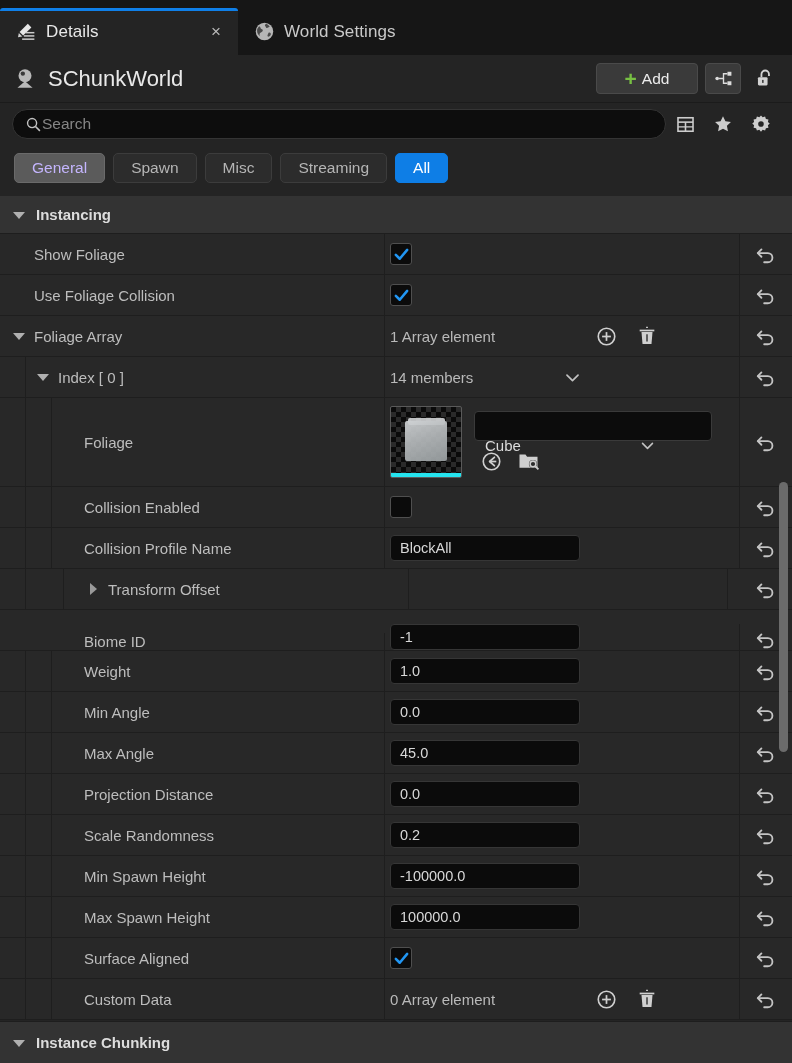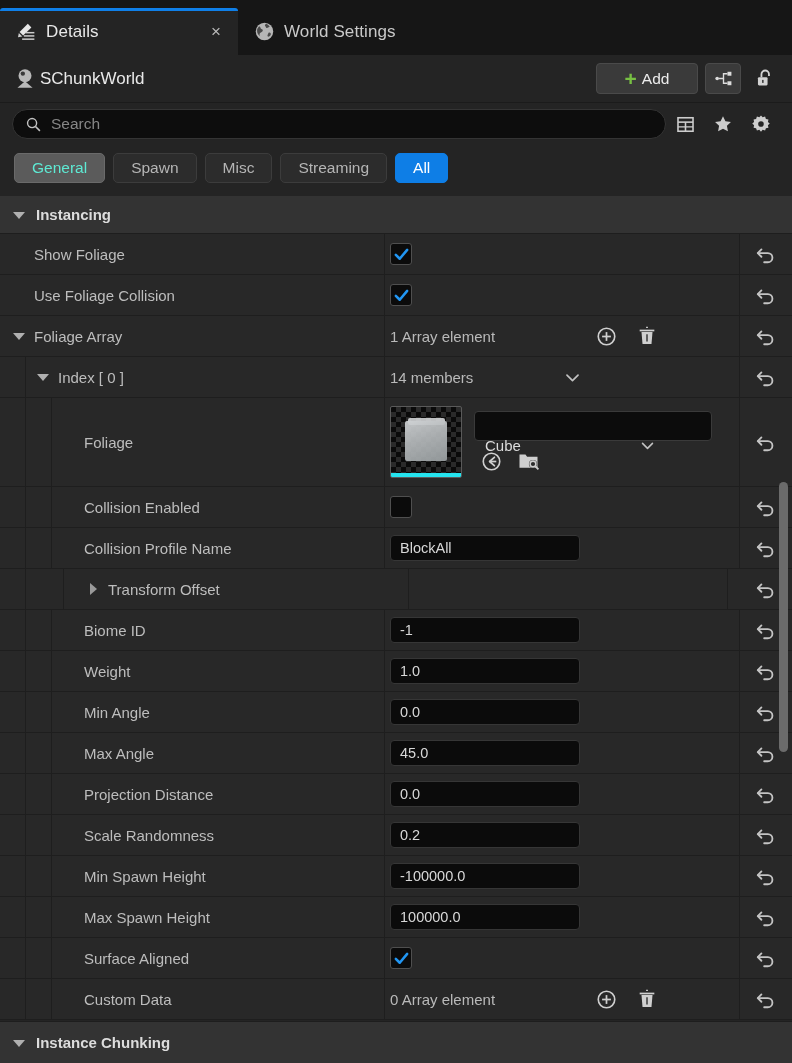--- a/index.html
+++ b/index.html
@@ -35,21 +35,21 @@
     padding: 2px 4px; margin-left: 14px;
   }
   .ico { display: inline-flex; align-items: center; justify-content: center; }
 
   
   .namebar {
     position: absolute; top: 55px; left: 0; right: 0; height: 48px;
     background: #242424; display: flex; align-items: center; padding: 0 12px;
     border-bottom: 1px solid #1b1b1b;
   }
-  .actor-name { font-size: 17px; color: #e9e9e9; margin-left: 2px; }
+  .actor-name { font-size: 22px; color: #e9e9e9; margin-left: 10px; }
   .namebar-spacer { flex: 1; }
   .btn-add {
     height: 31px; min-width: 102px; background: #3a3a3a; border: 1px solid #4a4a4a;
     border-radius: 4px; display: flex; align-items: center; justify-content: center;
     gap: 5px; color: #ececec; font-size: 15.5px; padding: 0 12px;
   }
   .btn-sq {
     height: 31px; width: 36px; background: #3a3a3a; border: 1px solid #4a4a4a;
     border-radius: 4px; display: flex; align-items: center; justify-content: center;
     margin-left: 7px;
@@ -59,36 +59,36 @@
     justify-content: center; margin-left: 7px;
   }
 
   
   .searchbar {
     position: absolute; top: 107px; left: 0; right: 0; height: 34px;
     display: flex; align-items: center; padding: 0 12px; gap: 0;
   }
   .search-field {
     flex: 1; height: 30px; background: #0d0d0d; border: 1px solid #343434;
-    border-radius: 15px; display: flex; align-items: center; padding: 0 12px; gap: 9px;
+    border-radius: 15px; display: flex; align-items: center; padding: 0 12px; 
   }
   .search-ph { font-size: 15.5px; color: #868686; }
   .s-ico { width: 38px; display: flex; align-items: center; justify-content: center; }
 
   
   .filters {
     position: absolute; top: 153px; left: 14px; height: 30px;
     display: flex; align-items: center; gap: 8px;
   }
   .pill {
     height: 30px; padding: 0 17px; border-radius: 5px; font-size: 15.5px;
     display: flex; align-items: center; justify-content: center;
     background: #2c2c2c; border: 1px solid #3c3c3c; color: #b5b5b5;
   }
-  .pill.hover { background: #5b5b5b; border-color: #6a6a6a; color: #5eead4; }
+  .pill.hover { background: #5b5b5b; border-color: #6a6a6a; color: #c4b5fd; }
   .pill.active { background: #0e7ee6; border-color: #0e7ee6; color: #ffffff; }
 
   
   .list {
     position: absolute; top: 196px; left: 0; right: 0; bottom: 0;
     background: #242424; overflow: hidden;
   }
   .cat-header {
     height: 38px; background: #333333; display: flex; align-items: center;
     padding-left: 12px; gap: 10px; border-bottom: 1px solid #1e1e1e;
@@ -504,21 +504,21 @@
           <div class="valcell"></div>
           <div class="resetcell">
             <span class="ico">
     <svg width="22" height="22" viewBox="0 0 24 24">
       <path d="M7 7 L3 11 L7 15" stroke="#c4c4c4" stroke-width="2" fill="none" stroke-linecap="round" stroke-linejoin="round"></path>
       <path d="M3.4 11 H14 a5 5 0 0 1 0 10 H10" stroke="#c4c4c4" stroke-width="2" fill="none" stroke-linecap="round"></path>
     </svg>
             </span>
           </div>
         </div>
-        <div class="row" style="height: 41px;">
+        <div class="row" style="height: 41px; align-items: flex-end;">
           <div class="indent"></div>
           <div class="indent"></div>
           <div class="namecell" style="width:333px;padding-left:10px">
              <span class="tri blank"></span>
              <span class="prop-label">Biome ID</span>
            </div>
           <div class="valcell">
             <div class="txtfield">
                <span>-1</span>
              </div>

